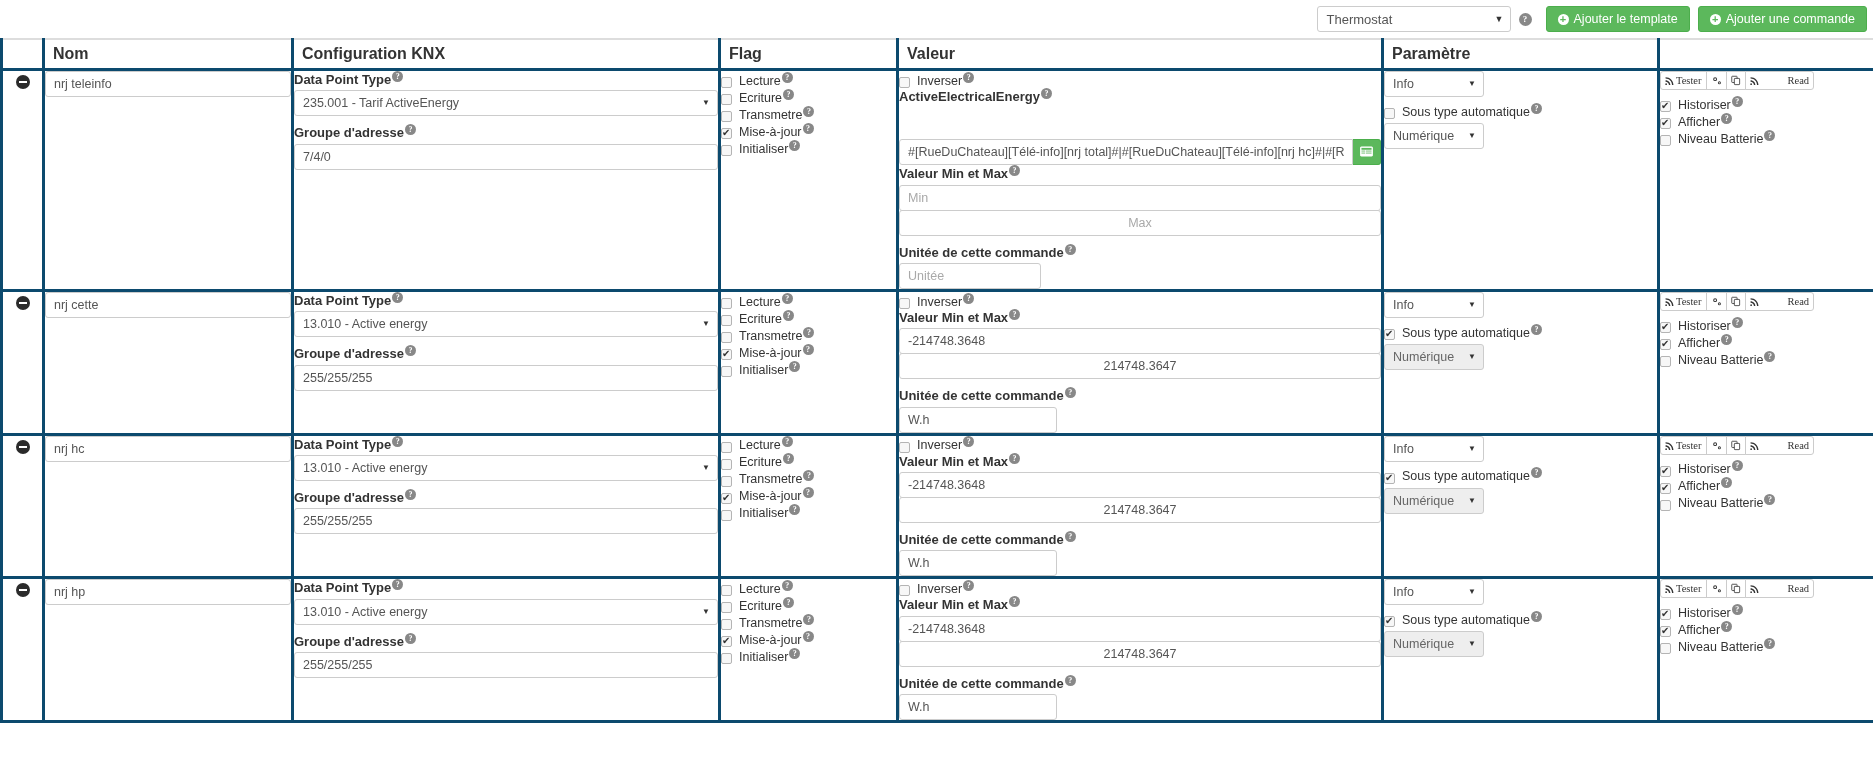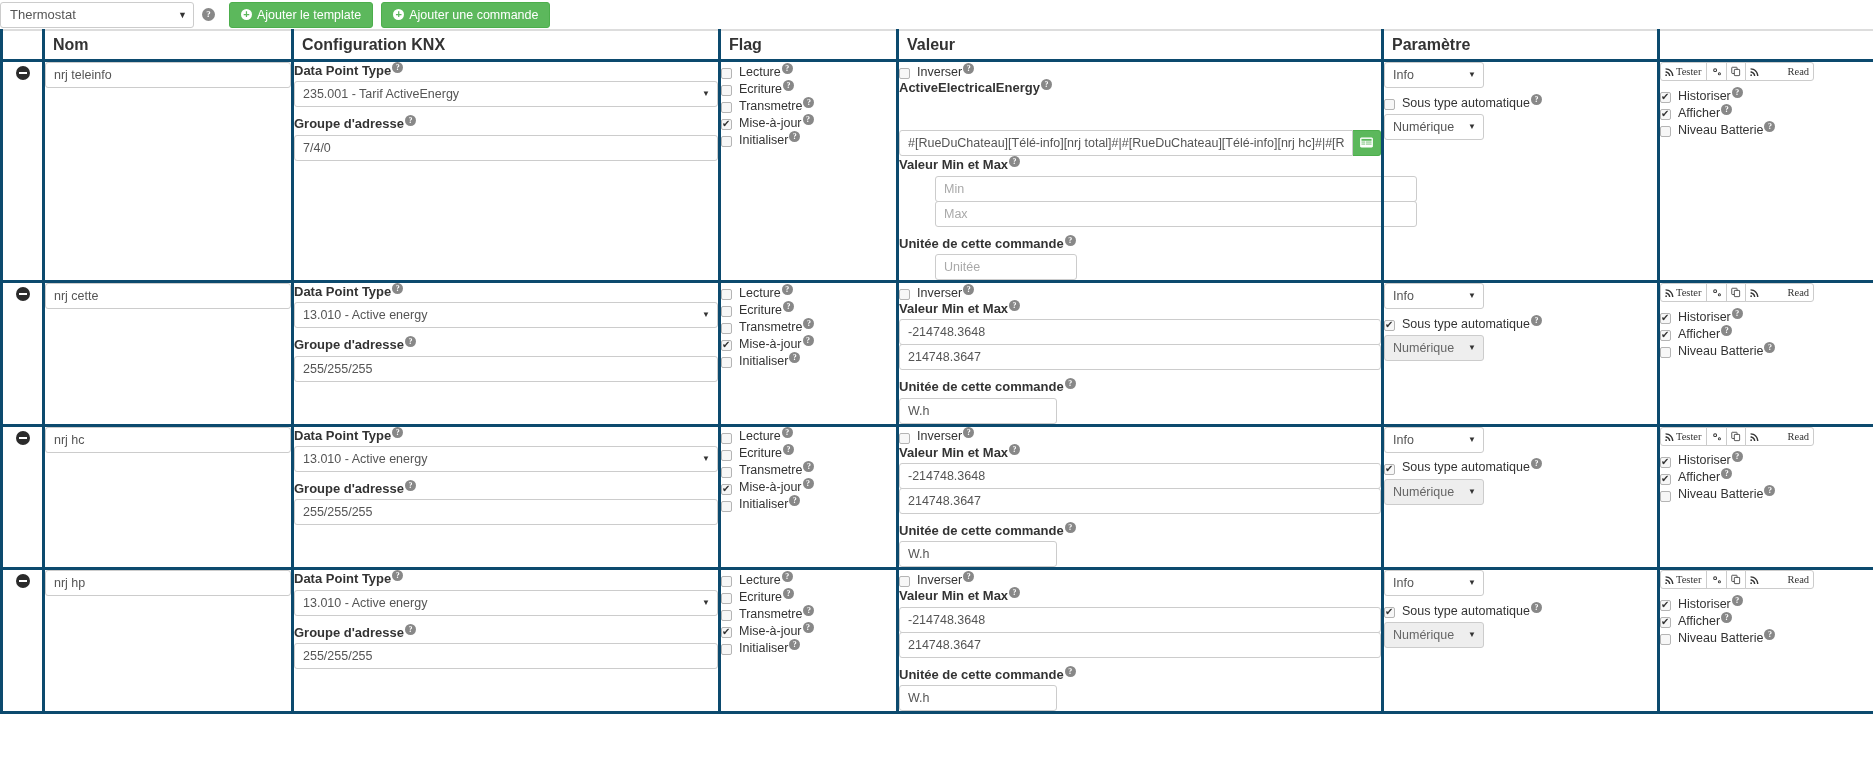--- a/index.html
+++ b/index.html
@@ -8,23 +8,24 @@
     width: 1873px; height: 761px;
     background: #ffffff;
     font-family: "Liberation Sans", sans-serif;
     font-size: 13px;
     color: #333333;
     overflow: hidden;
   }
 
   
   .toolbar {
-    height: 29px;
+    height: 38px;
     display: flex;
     align-items: center;
+    justify-content: flex-end;
     padding: 0 6px 0 0;
     gap: 0;
   }
   .tpl-select {
     width: 194px;
     height: 26px;
     border: 1px solid #cccccc;
     border-radius: 3px;
     background: #ffffff;
     display: flex;
@@ -149,21 +150,21 @@
     border-radius: 3px;
     background: #ffffff;
     padding: 0 8px;
     font-size: 12.5px;
     font-family: "Liberation Sans", sans-serif;
     color: #555555;
     line-height: 24px;
     white-space: nowrap;
     overflow: hidden;
   }
-  .fld.ph { color: #a9a9a9; margin-left: 36px; }
+  .fld.ph { color: #a9a9a9; }
   .sel {
     position: relative;
     display: block;
     height: 26px;
     border: 1px solid #cccccc;
     border-radius: 3px;
     background: #ffffff;
     padding: 0 22px 0 8px;
     font-size: 12.5px;
     color: #555555;
@@ -230,21 +231,21 @@
     border-left: none;
     border-top-right-radius: 3px;
     border-bottom-right-radius: 3px;
     display: flex;
     align-items: center;
     justify-content: center;
     flex: 0 0 auto;
     cursor: pointer;
   }
   .minmax .fld { border-radius: 3px; }
-  .minmax .fld + .fld { margin-top: -1px; }
+  .minmax .fld + .fld { margin-top: -1px; text-align: center; }
 
   
   .btngrp { display: flex; margin-bottom: 5px; }
   .btn-sm {
     height: 19px;
     border: 1px solid #cccccc;
     background: #ffffff;
     color: #333333;
     font-size: 10.5px;
     font-family: "Liberation Serif", serif;

